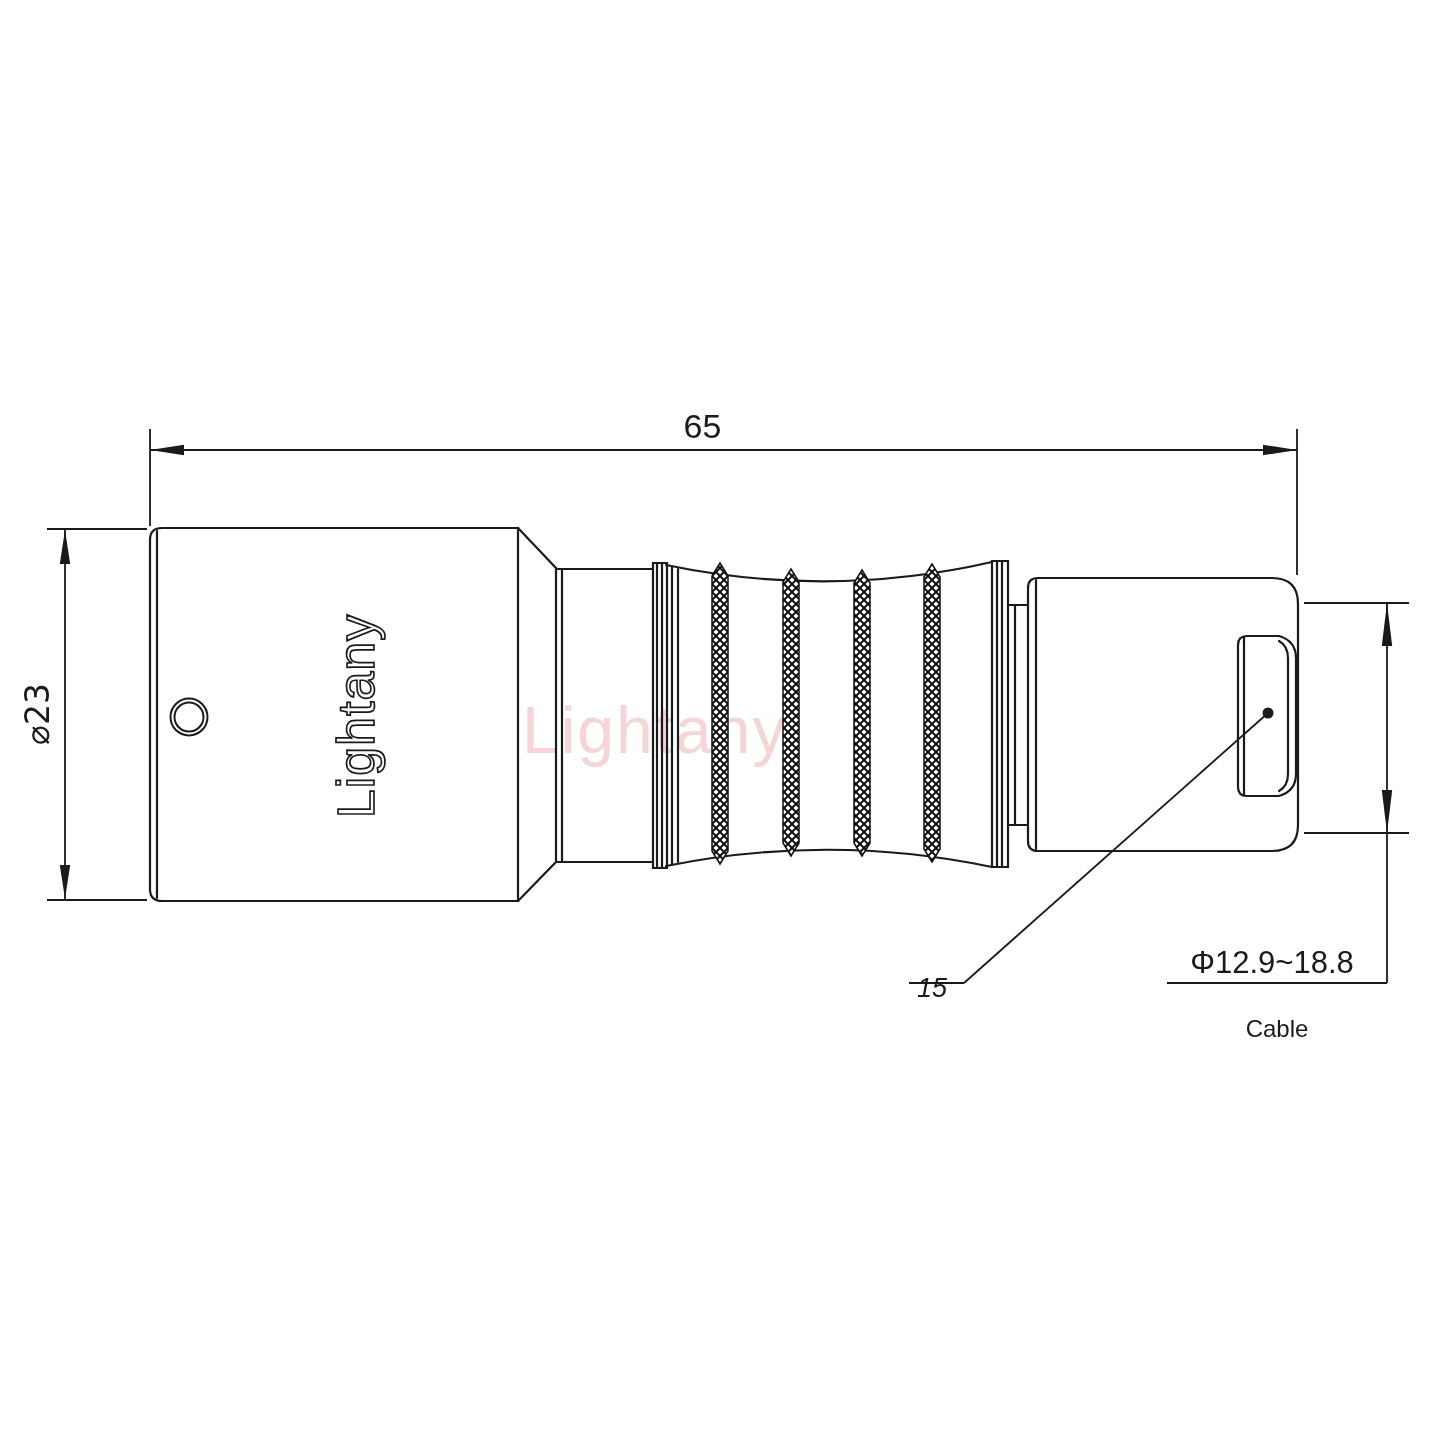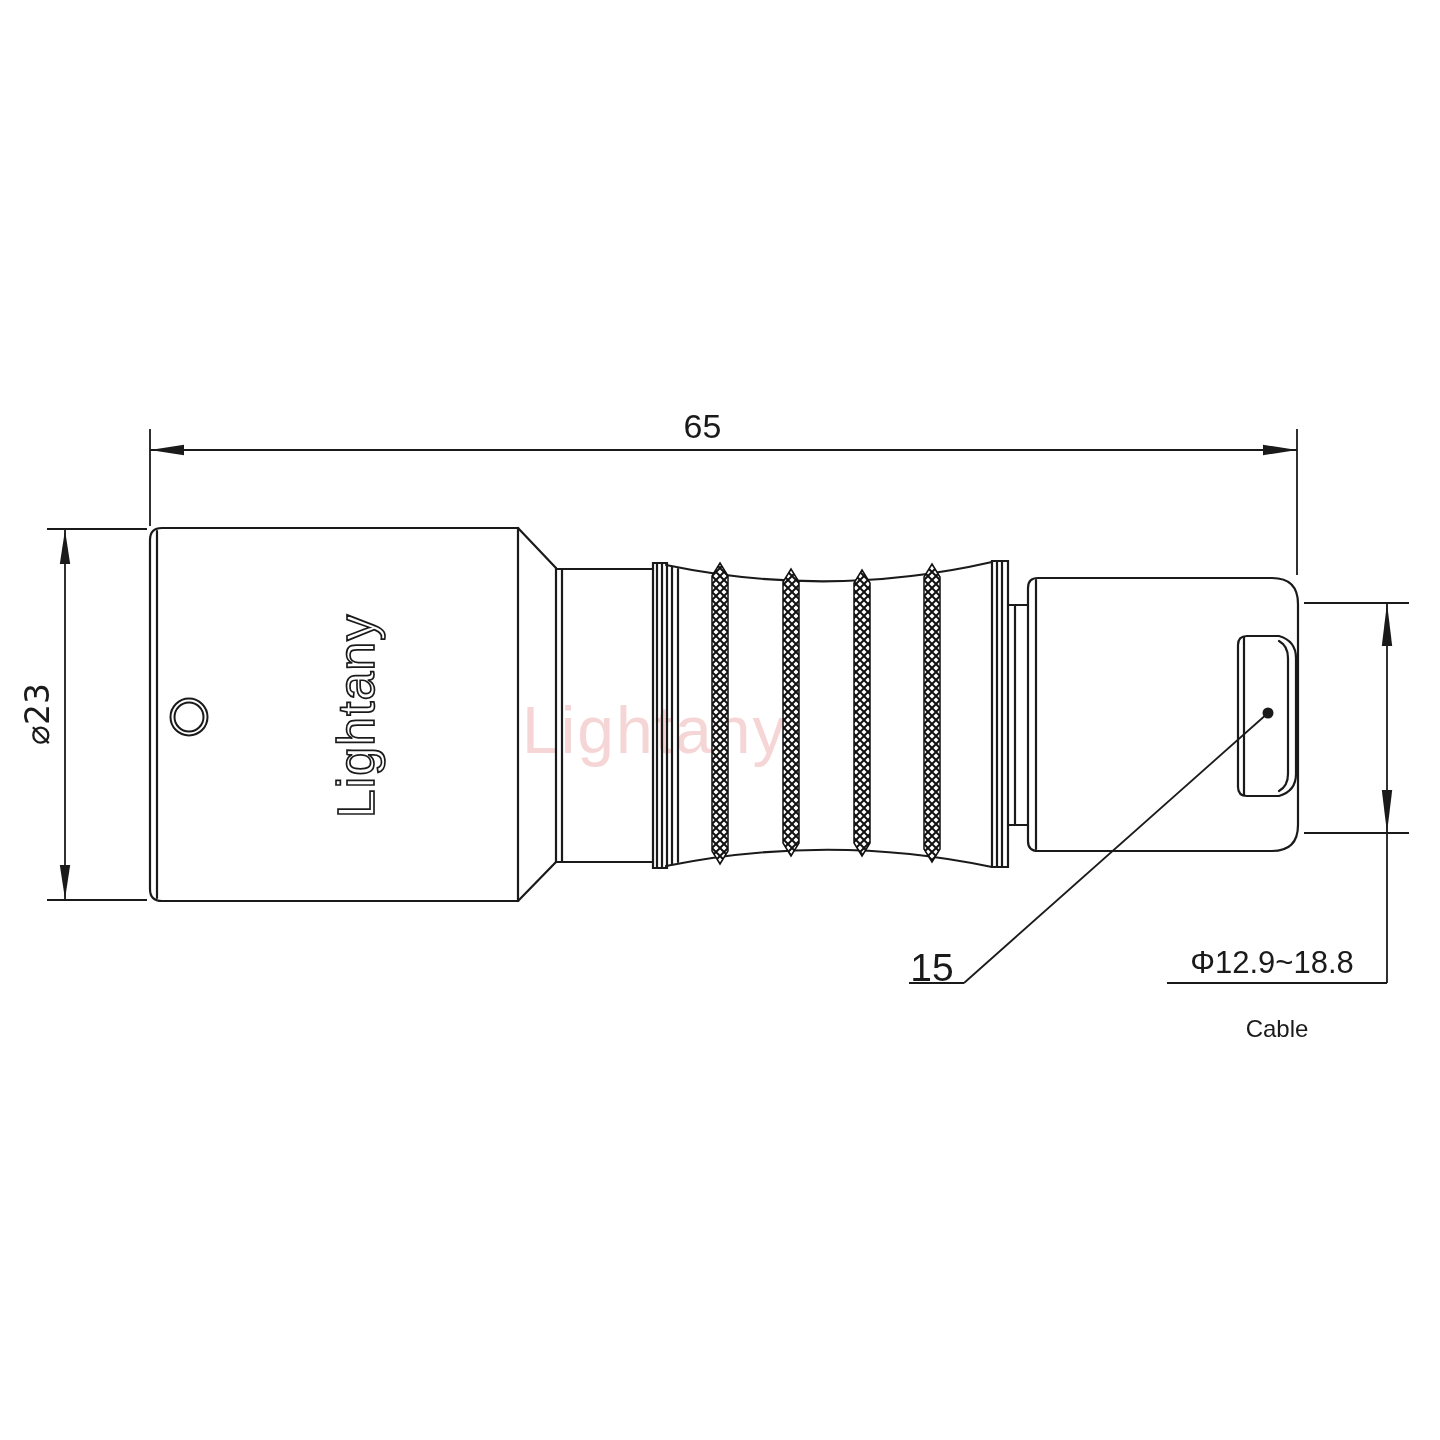--- a/index.html
+++ b/index.html
@@ -15,21 +15,21 @@
     color:#f0bcbc;opacity:.62;white-space:nowrap;
   }
   .lines{z-index:3;}
   .label{position:absolute;z-index:4;text-align:center;white-space:nowrap;line-height:1.1;}
   .label-65{left:655px;top:408px;width:95px;font-size:34px;}
   .label-d23{
     left:-42px;top:694px;width:160px;height:40px;font-size:33px;line-height:40px;
     transform:rotate(-90deg);transform-origin:center;
     font-family:"DejaVu Sans","Liberation Sans",sans-serif;
   }
-  .label-15{left:900px;top:947px;width:64px;font-size:39px;}
+  .label-15{left:900px;top:974px;width:64px;font-size:27px;font-style:italic;}
   .label-phi{left:1156px;top:946px;width:232px;font-size:31px;}
   .label-cable{left:1156px;top:1016px;width:242px;font-size:24px;}
   .embossed{
     position:absolute;z-index:4;left:206px;top:683px;width:300px;height:66px;
     text-align:center;font-size:52px;line-height:66px;letter-spacing:1px;font-weight:500;
     transform:rotate(-90deg);transform-origin:center;
     color:#ffffff;-webkit-text-stroke:1.7px #1a1a1a;white-space:nowrap;
   }
 </style>
 </head>

